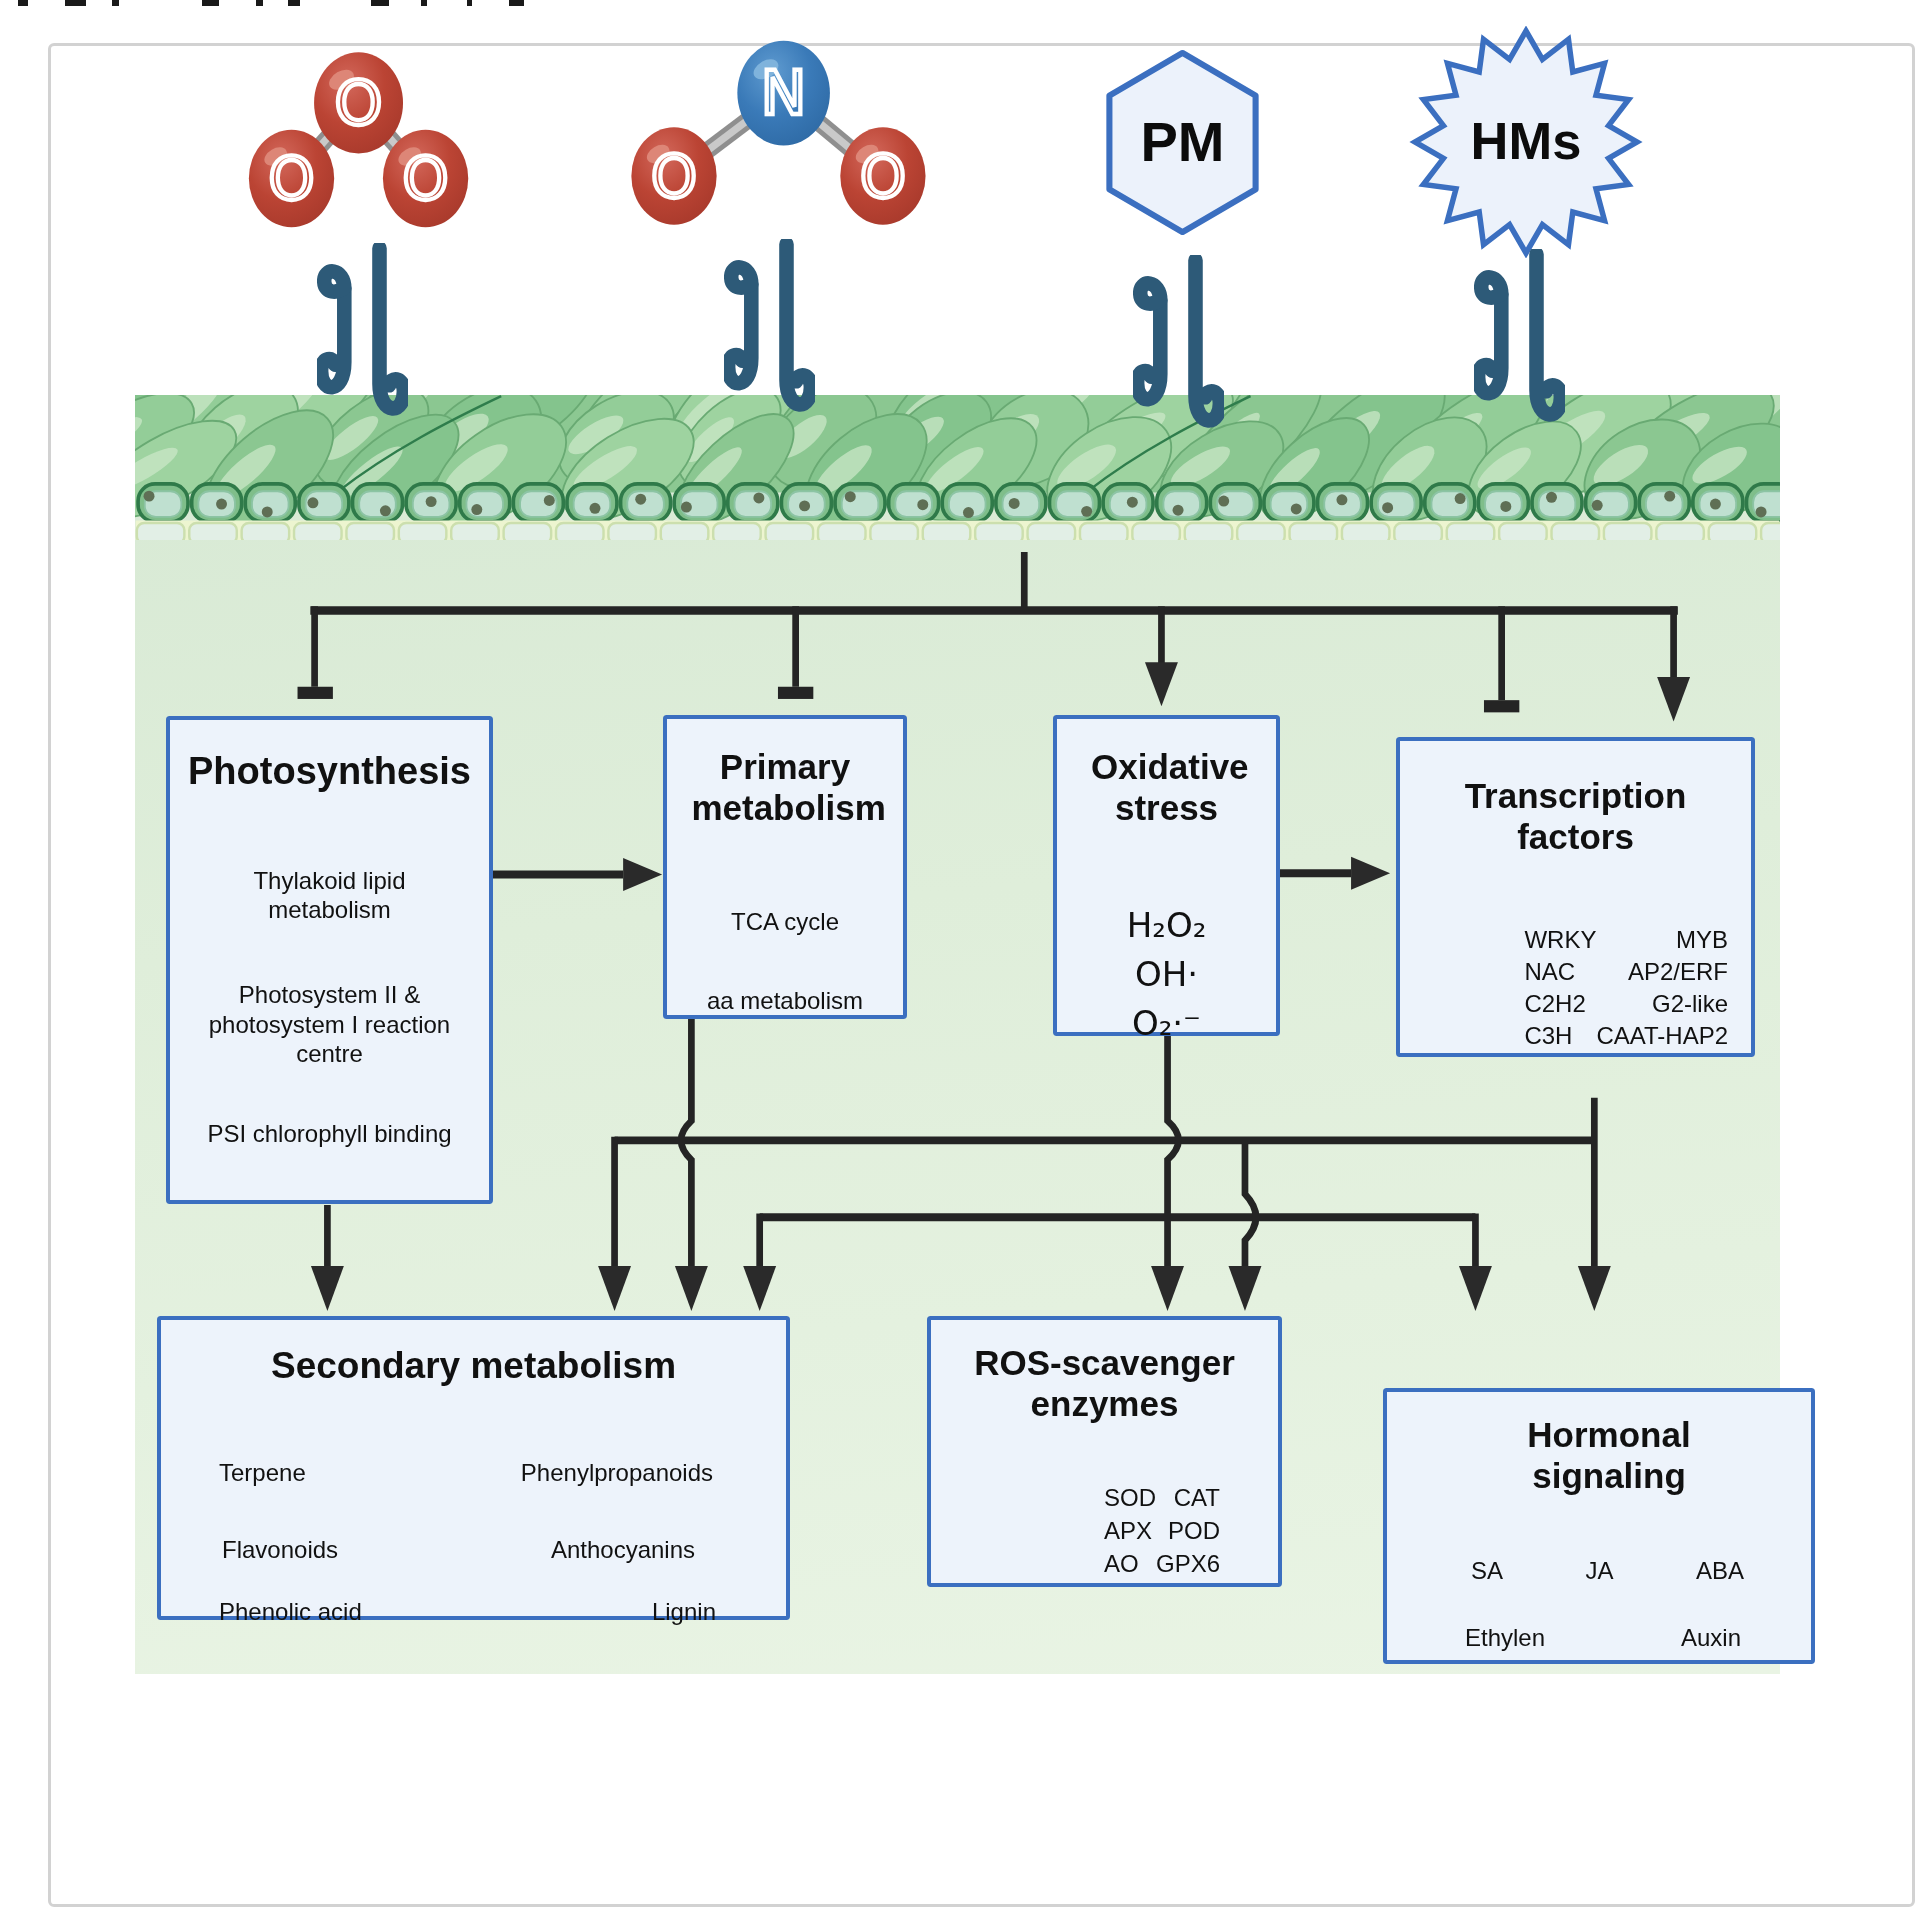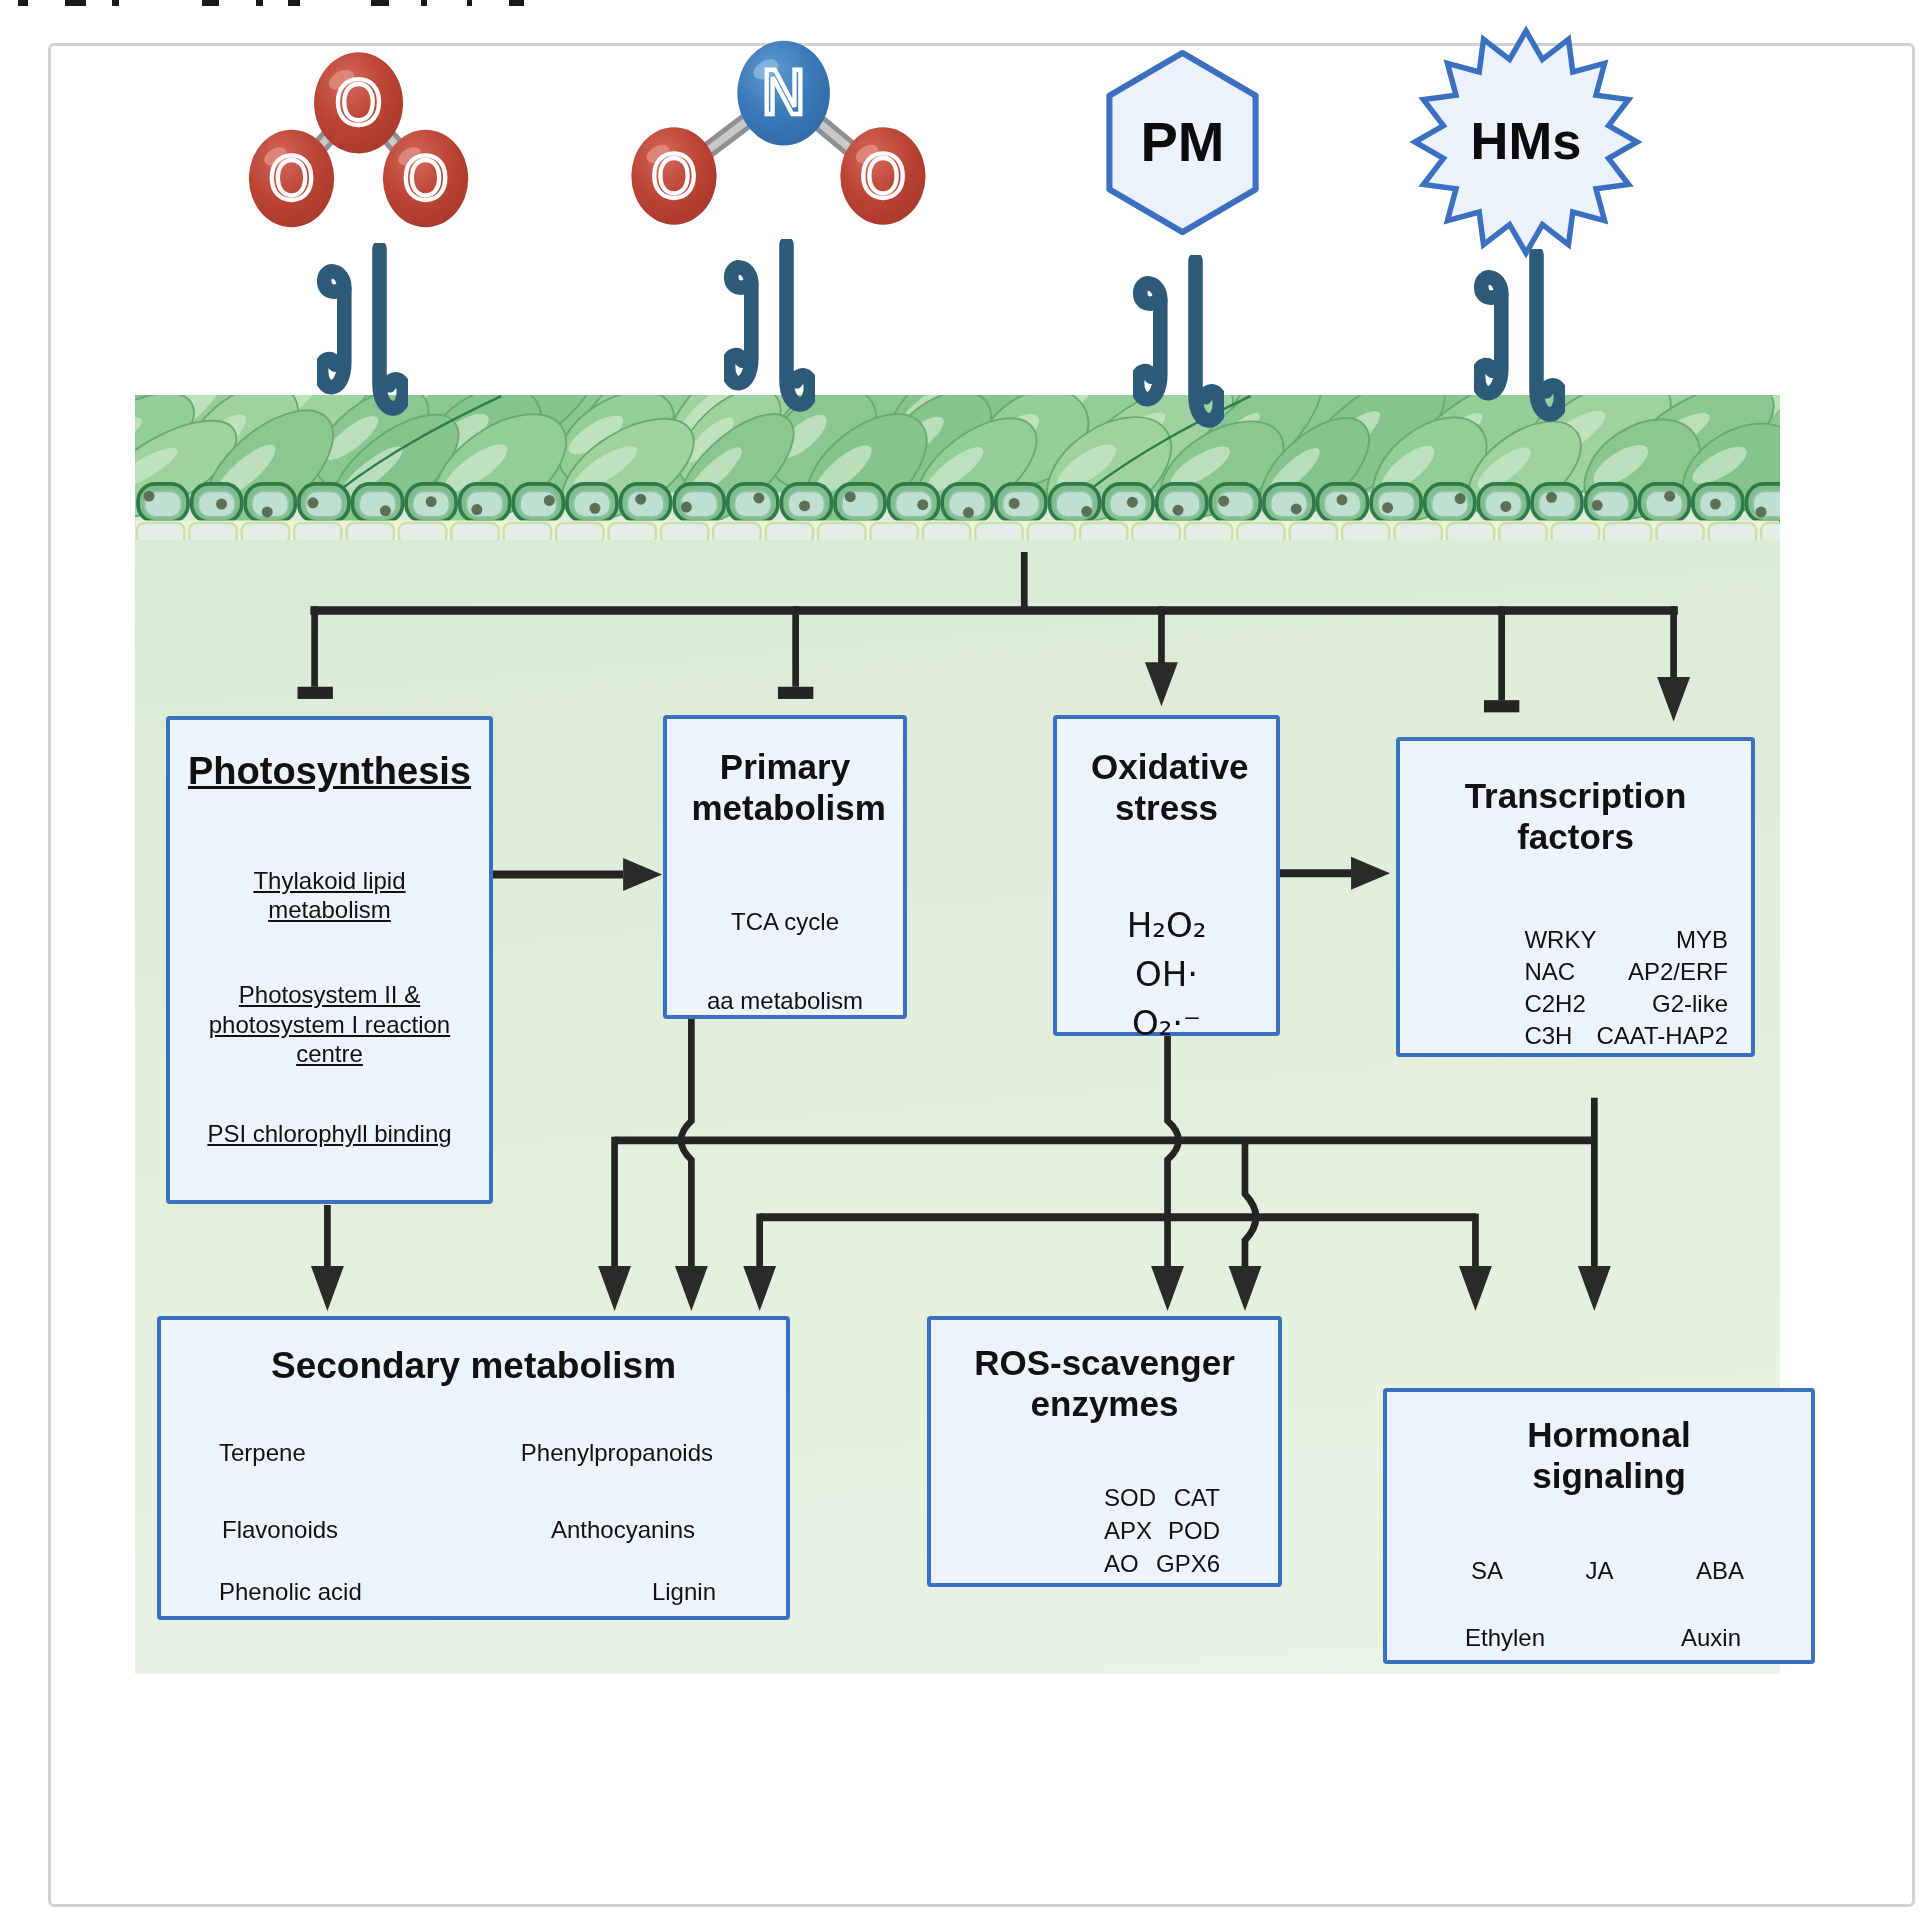--- a/index.html
+++ b/index.html
@@ -395,21 +395,21 @@
       </g>
     </svg>
   <svg class="absSvg wind" style="left:1474px;top:249px;z-index:8" width="91" height="207" viewBox="0 0 150 340">
       <g fill="none" stroke="#2d5a78" stroke-width="24" stroke-linecap="round">
         <path d="M103 8 L103 232 C103 285 146 283 143 240 C141 221 122 219 119 234"></path>
         <path d="M45 74 L45 196 C45 250 4 248 7 206 C9 188 27 186 30 200"></path>
         <path d="M45 74 C45 40 10 38 12 64 C13 82 33 84 43 72"></path>
       </g>
     </svg>
 
-  <div class="node" style="left:166px;top:716px;width:327px;height:488px;text-decoration:underline;">
+  <div class="node" style="left:166px;top:716px;width:327px;height:488px;">
     <div class="box-title" style="font-size:38px;margin-top:29px">Photosynthesis</div>
     <div class="box-item" style="margin:72px 24.4px 0">Thylakoid lipid metabolism</div>
     <div class="box-item" style="margin:56px 25.6px 0">Photosystem II &amp; photosystem I reaction centre</div>
     <div class="box-item" style="margin:51px 37px 0">PSI chlorophyll binding</div>
   </div>
 
   <div class="node" style="left:663px;top:715px;width:244px;height:304px;">
     <div class="box-title" style="margin:27px 24.4px 0">Primary metabolism</div>
     <div class="box-item" style="margin-top:78px">TCA cycle</div>
     <div class="box-item" style="margin-top:50px">aa metabolism</div>
@@ -435,21 +435,21 @@
         <div>MYB</div>
         <div>AP2/ERF</div>
         <div>G2-like</div>
         <div>CAAT-HAP2</div>
       </div>
     </div>
   </div>
 
   <div class="node" style="left:157px;top:1316px;width:633px;height:304px;">
     <div class="box-title" style="font-size:37px;margin-top:24.4px">Secondary metabolism</div>
-    <div class="row box-item" style="margin:50px 73px 0 58px">
+    <div class="row box-item" style="margin:70px 73px 0 58px">
       <div>Terpene</div>
       <div>Phenylpropanoids</div>
     </div>
     <div class="row box-item" style="margin:48px 91px 0 61px">
       <div>Flavonoids</div>
       <div>Anthocyanins</div>
     </div>
     <div class="row box-item" style="margin:32px 70px 16px 58px">
       <div>Phenolic acid</div>
       <div>Lignin</div>

